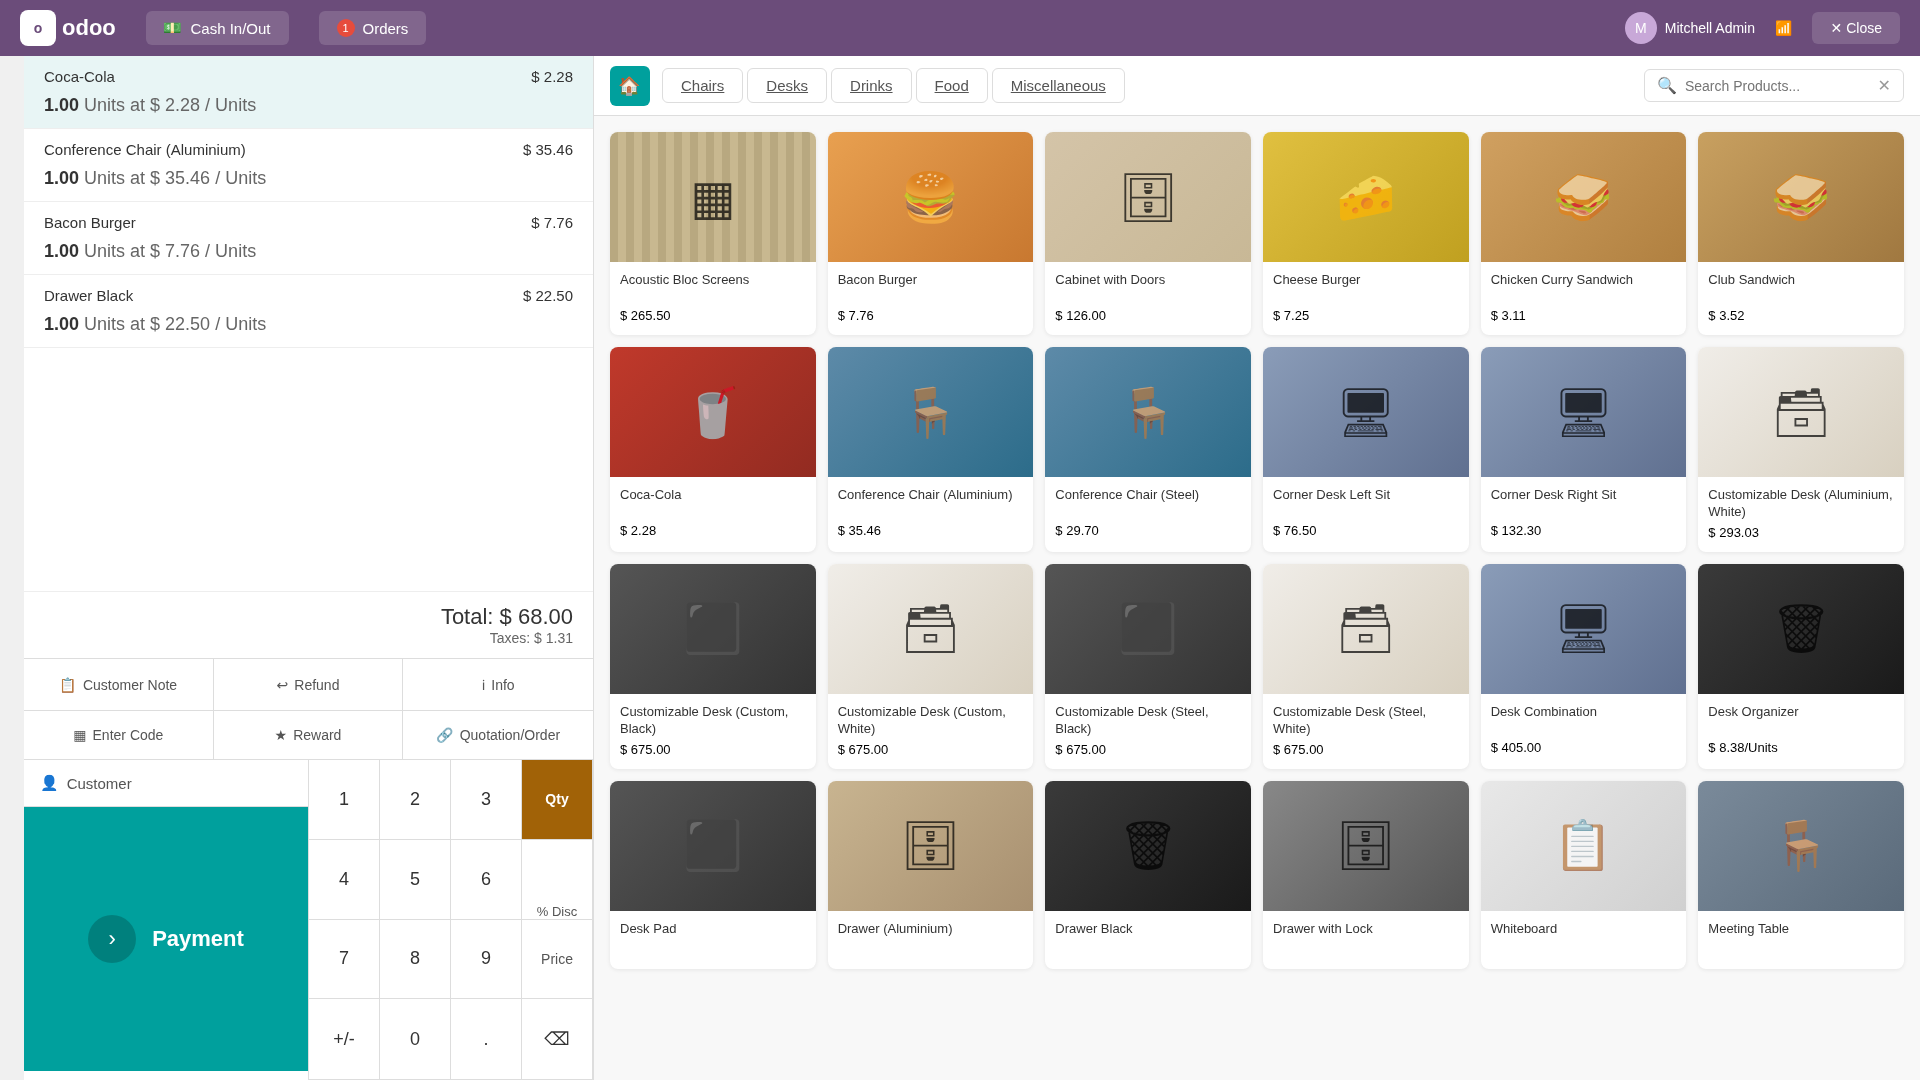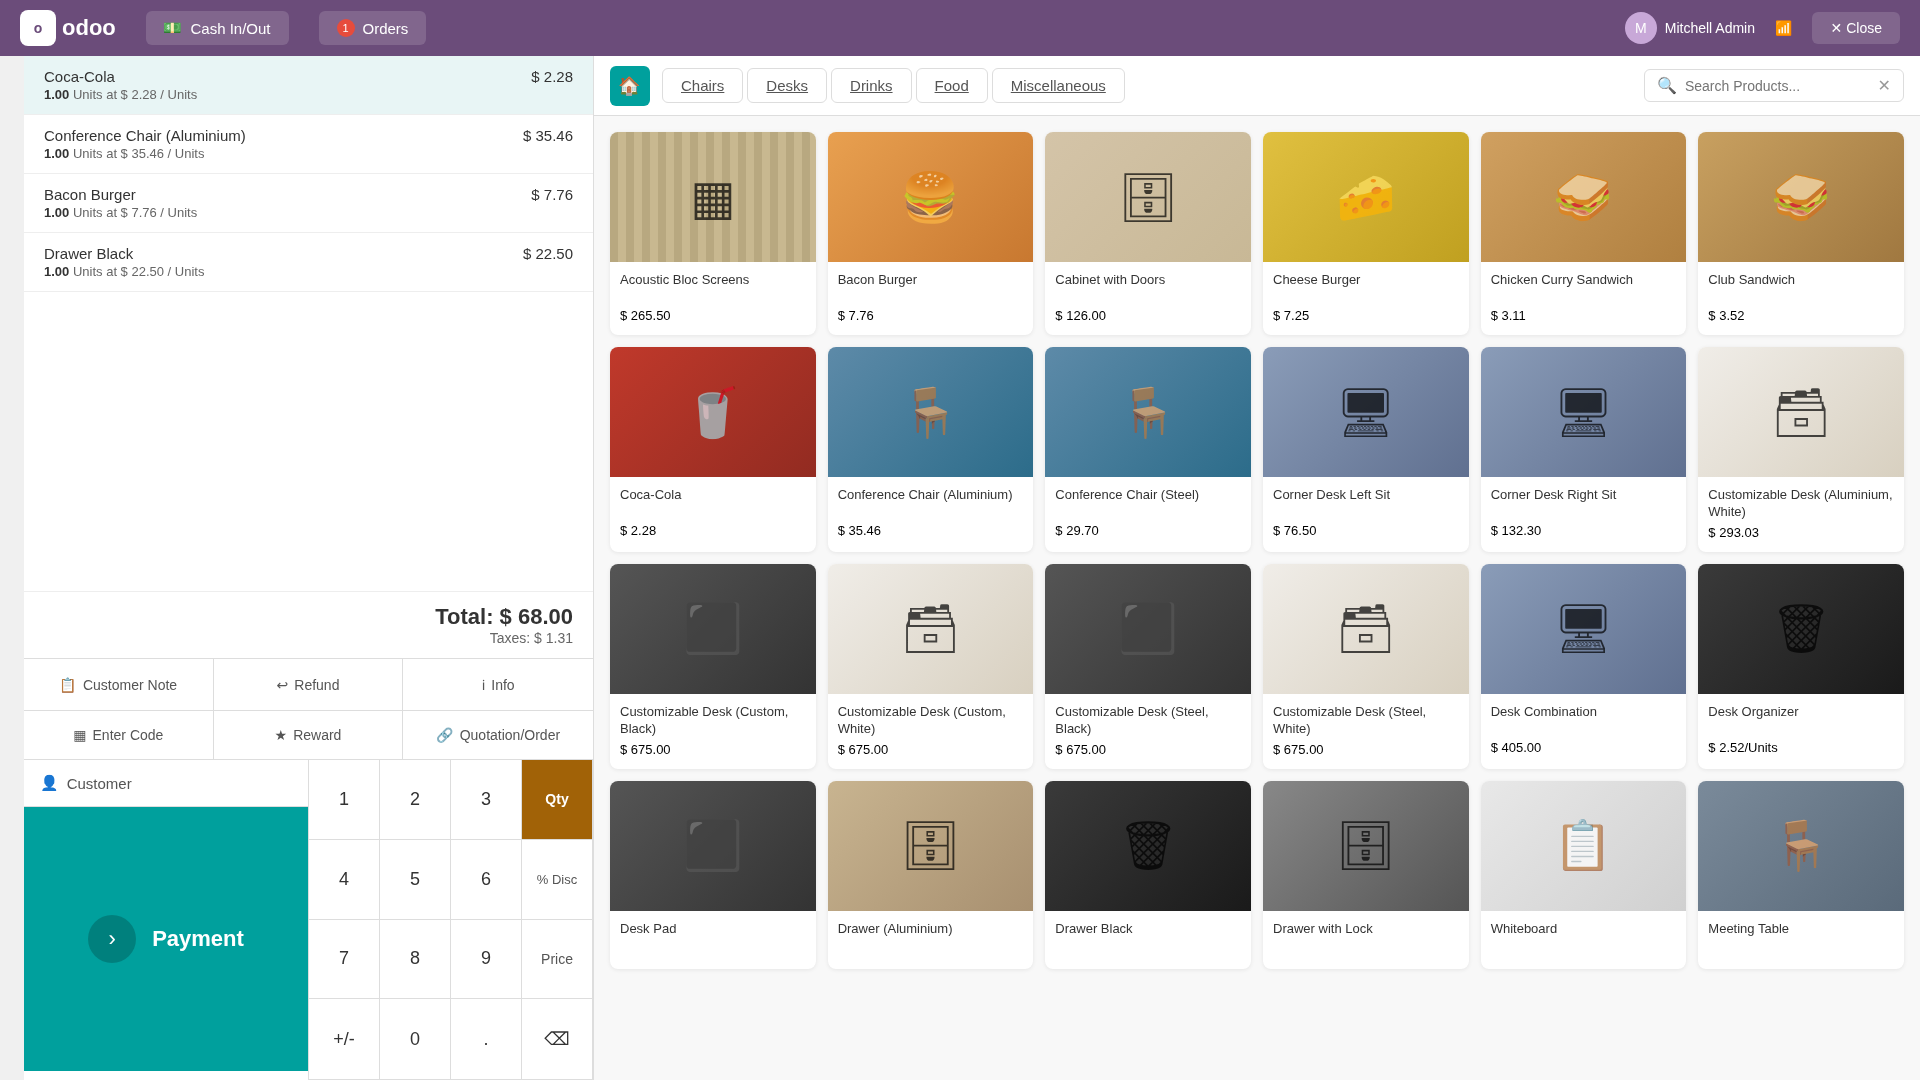--- a/index.html
+++ b/index.html
@@ -123,42 +123,42 @@
     }
     .order-item:first-child {
       background: #e8f5f5;
     }
     .order-item-name {
       font-size: 15px;
       font-weight: 500;
       color: #333;
     }
     .order-item-detail {
-      font-size: 13px;
+      font-size: 18px;
       color: #666;
-      margin-top: 2px;
+      margin-top: 10px;
     }
     .order-item-detail span {
       font-weight: bold;
       color: #333;
     }
     .order-item-price {
       font-size: 15px;
       font-weight: 500;
       color: #333;
     }
 
     .order-total {
       padding: 12px 20px;
       text-align: right;
       border-top: 1px solid #eee;
     }
     .total-line {
       font-size: 22px;
-      font-weight: 700;
+      font-weight: 400;
       color: #333;
     }
     .taxes-line {
       font-size: 14px;
       color: #666;
     }
 
     
     .action-buttons {
       display: grid;
@@ -224,20 +224,21 @@
     }
     .num-btn.qty-btn {
       background: #a16207;
       color: white;
       font-size: 14px;
       font-weight: 600;
     }
     .num-btn.disc-btn {
       font-size: 13px;
       color: #555;
+      align-items: flex-end;
     }
     .num-btn.price-btn {
       font-size: 14px;
       color: #555;
       align-items: center;
     }
 
     
     .payment-area {
       background: #00a09d;
@@ -753,21 +754,21 @@
       <div class="product-name">Desk Combination</div>
       <div class="product-price">$ 405.00</div>
     </div>
   </div>
         <div class="product-card">
     <div class="product-img img-organizer">
       <span class="img-icon">🗑</span>
     </div>
     <div class="product-info">
       <div class="product-name">Desk Organizer</div>
-      <div class="product-price">$ 2.52/Units</div>
+      <div class="product-price">$ 8.38/Units</div>
     </div>
   </div>
         <div class="product-card">
     <div class="product-img img-desk-black">
       <span class="img-icon">⬛</span>
     </div>
     <div class="product-info">
       <div class="product-name">Desk Pad</div>
       <div class="product-price"></div>
     </div>

